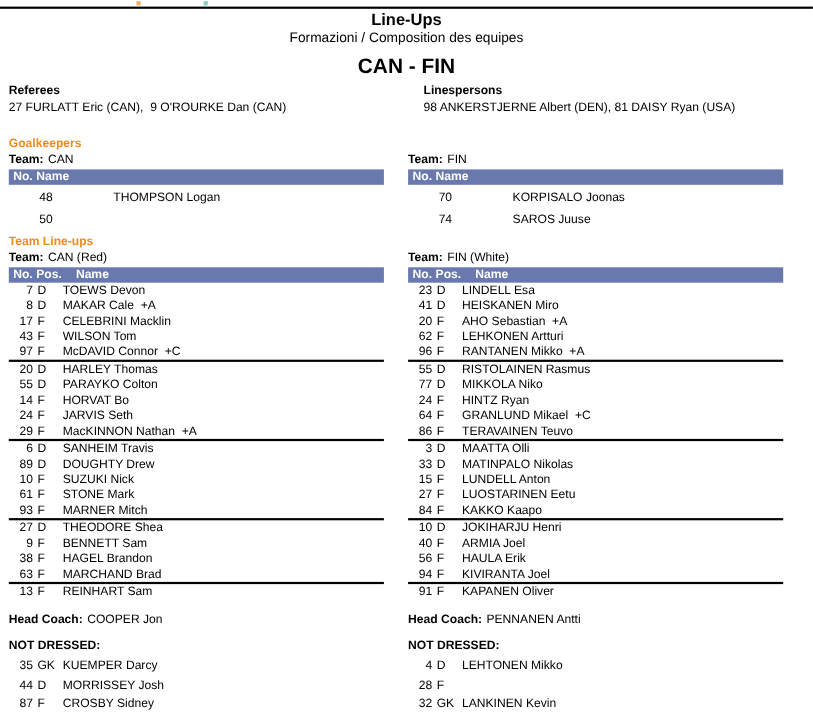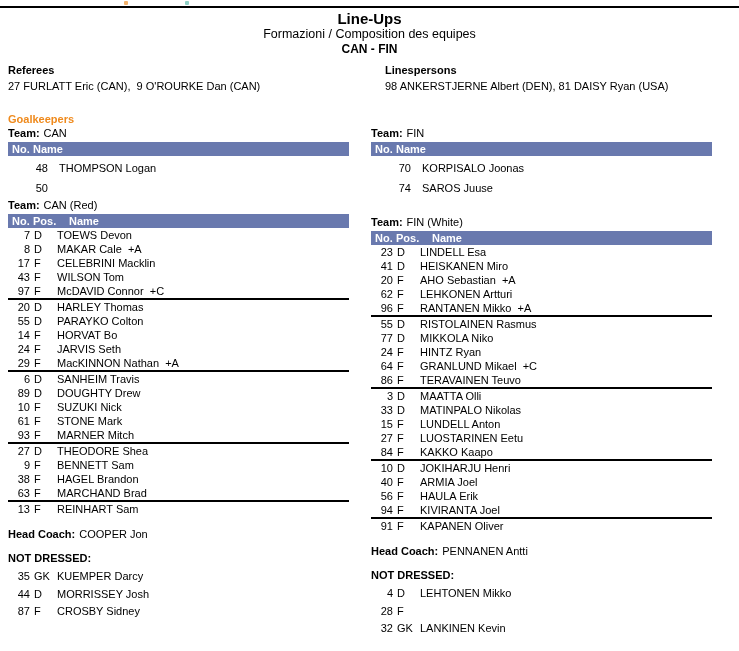--- a/index.html
+++ b/index.html
@@ -9,21 +9,21 @@
     width:739px; height:651px; position:relative; overflow:hidden;
     font-family:"Liberation Sans", sans-serif; color:#000; font-size:11px;
   }
   .logo-dot { position:absolute; top:1px; width:4px; height:4px; border-radius:1px; }
   .logo-dot.orange { left:124px; background:#f2b16a; }
   .logo-dot.teal   { left:185px; background:#8fd0c6; }
   .top-rule { margin-top:6px; height:2px; background:#000; width:739px; }
 
   .title    { margin-top:3px; text-align:center; font-size:15px; font-weight:bold; height:16px; line-height:16px; }
   .subtitle { text-align:center; font-size:12.5px; height:14px; line-height:14px; }
-  .match    { margin-top:0; text-align:center; font-size:12px; font-weight:bold; height:16px; line-height:16px; }
+  .match    { margin-top:12px; text-align:center; font-size:19px; font-weight:bold; height:16px; line-height:16px; }
 
   .cols { display:flex; padding-left:8px; }
   .col  { width:341px; }
   .col + .col { margin-left:22px; }
 
   .officials { margin-top:7px; }
   .off-label { font-weight:bold; height:13px; line-height:13px; }
   .off-names { margin-top:3px; height:13px; line-height:13px; white-space:pre; }
   .off-right { padding-left:14px; }
 
@@ -35,21 +35,21 @@
   .team-line { margin-top:1px; height:13px; line-height:13px; }
   .b { font-weight:bold; }
   .team-val, .coach-val { margin-left:4px; white-space:pre; }
 
   .bar { margin-top:2px; height:14px; line-height:14px; background:var(--bar);
          color:#fff; font-weight:bold; padding-left:4px; }
   .h-no  { display:inline-block; width:21px; }
   .h-pos { display:inline-block; width:36px; }
 
   .gk-rows { padding-top:2px; }
-  .gk-row { display:flex; height:20px; line-height:20px; }
+  .gk-row { display:flex; height:20px; line-height:20px;gap:44px; }
   .gk-no   { width:40px; text-align:right; white-space:pre; }
   .gk-name { margin-left:11px; white-space:pre; }
 
   .group { border-bottom:2px solid #000; }
   .groups .group:last-child { border-bottom:none; }
   .p-row { display:flex; height:14px; line-height:14px; }
   .nd-row { height:17.5px; line-height:17.5px; }
   .c-no   { width:22px; text-align:right; white-space:pre; }
   .c-pos  { margin-left:4px; width:23px; white-space:pre; }
   .c-name { flex:1; white-space:pre; }
@@ -93,20 +93,21 @@
     <div class="gk-rows">
         <div class="gk-row">
           <span class="gk-no">48</span>
           <span class="gk-name">THOMPSON Logan</span>
         </div>
         <div class="gk-row">
           <span class="gk-no">50</span>
         </div>
       </div>
 
+    <div class="sec-heading lu">Team Line-ups</div>
     <div class="team-line">
       <span class="b">Team:</span><span class="team-val">CAN (Red)</span>
     </div>
     <div class="bar">
       <span class="h-no">No.</span><span class="h-pos">Pos.</span><span>Name</span>
     </div>
     <div class="groups">
         <div class="group">
           <div class="p-row">
             <span class="c-no">7</span>

